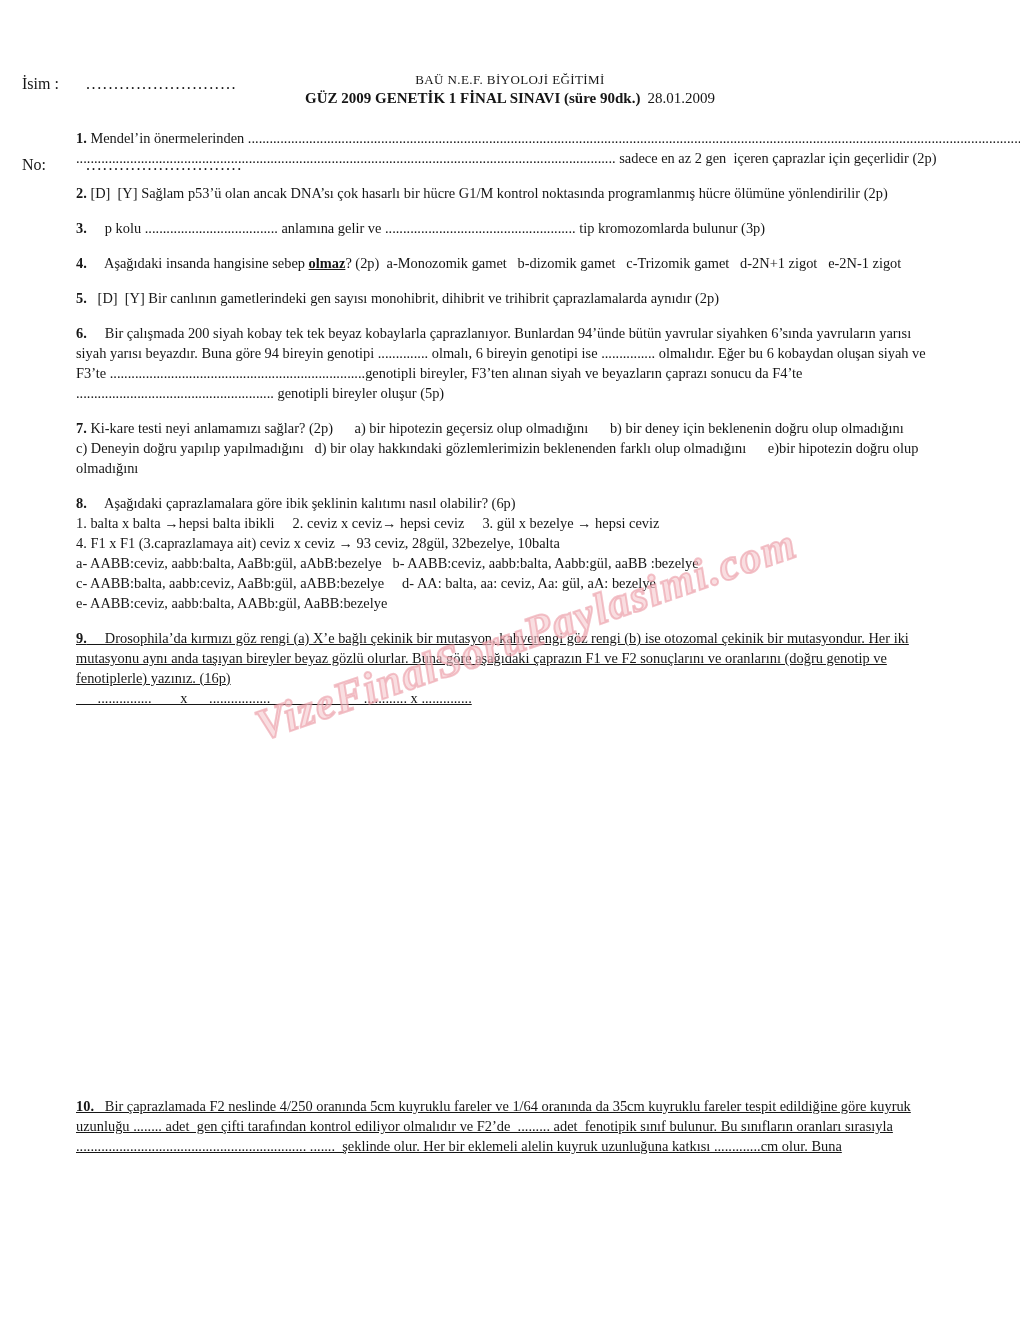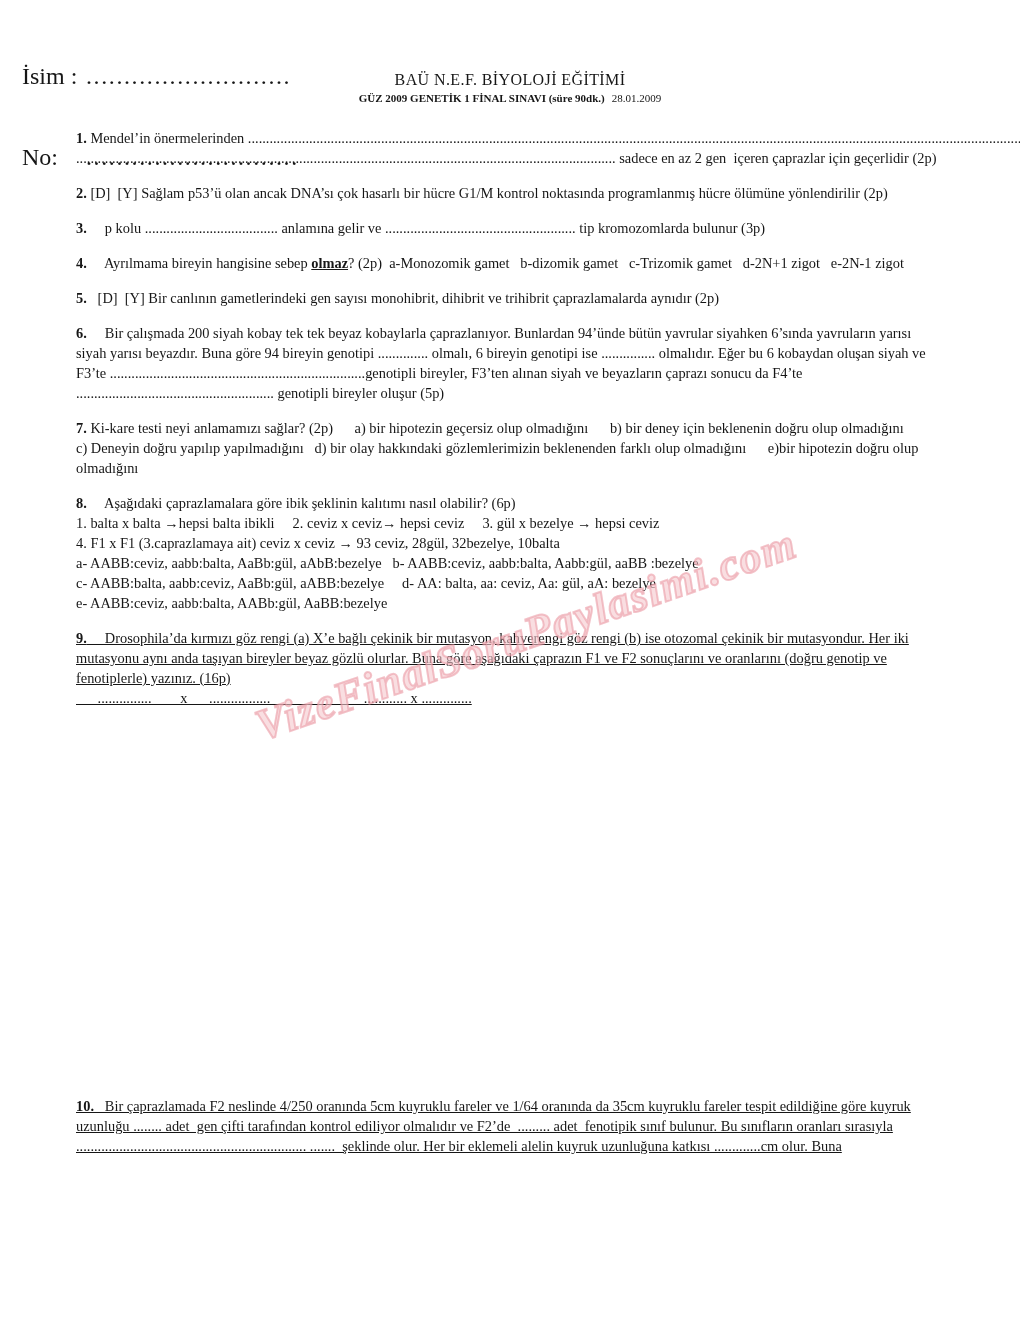--- a/index.html
+++ b/index.html
@@ -10,36 +10,36 @@
     background: #ffffff;
     overflow: hidden;
     font-family: "Liberation Serif", "DejaVu Serif", serif;
     color: #161616;
   }
 
   
   .student {
     position: absolute;
     left: 22px;
-    top: 9px;
-    font-size: 24px;
+    top: 16px;
+    font-size: 16px;
     line-height: 27px;
     white-space: pre;
   }
   .s-label { display: inline-block; min-width: 64px; }
   .s-dots { letter-spacing: 1.6px; }
 
   
   .exam-header {
     position: absolute;
     left: 0; right: 0; top: 71px;
     text-align: center;
   }
-  .school { font-size: 16px; letter-spacing: 0.4px; line-height: 17px; }
-  .exam-title-line { font-size: 11px; line-height: 19px; margin-top: 1px; }
+  .school { font-size: 13px; letter-spacing: 0.4px; line-height: 17px; }
+  .exam-title-line { font-size: 15px; line-height: 19px; margin-top: 1px; }
   .exam-title { font-weight: bold; }
   .exam-date { margin-left: 7px; font-weight: normal; }
 
   
   .questions {
     position: absolute;
     left: 76px;
     top: 128px;
     width: 892px;
     font-size: 14.4px;
@@ -100,21 +100,21 @@
 
     <div class="q">
       <div class="qline"><span class="num">2.</span><span> [D]  [Y] Sağlam p53’ü olan ancak DNA’sı çok hasarlı bir hücre G1/M kontrol noktasında programlanmış hücre ölümüne yönlendirilir (2p)</span></div>
     </div>
 
     <div class="q">
       <div class="qline"><span class="num">3.</span><span>     p kolu ..................................... anlamına gelir ve ..................................................... tip kromozomlarda bulunur (3p)</span></div>
     </div>
 
     <div class="q">
-      <div class="qline"><span class="num">4.</span><span>     Ayrılmama bireyin hangisine sebep </span><span class="emph">olmaz</span><span>? (2p)  a-Monozomik gamet   b-dizomik gamet   c-Trizomik gamet   d-2N+1 zigot   e-2N-1 zigot</span></div>
+      <div class="qline"><span class="num">4.</span><span>     Aşağıdaki insanda hangisine sebep </span><span class="emph">olmaz</span><span>? (2p)  a-Monozomik gamet   b-dizomik gamet   c-Trizomik gamet   d-2N+1 zigot   e-2N-1 zigot</span></div>
     </div>
 
     <div class="q">
       <div class="qline"><span class="num">5.</span><span>   [D]  [Y] Bir canlının gametlerindeki gen sayısı monohibrit, dihibrit ve trihibrit çaprazlamalarda aynıdır (2p)</span></div>
     </div>
 
     <div class="q">
       <div class="qline"><span class="num">6.</span><span>     Bir çalışmada 200 siyah kobay tek tek beyaz kobaylarla çaprazlanıyor. Bunlardan 94’ünde bütün yavrular siyahken 6’sında yavruların yarısı</span></div>
       <div class="qline">siyah yarısı beyazdır. Buna göre 94 bireyin genotipi .............. olmalı, 6 bireyin genotipi ise ............... olmalıdır. Eğer bu 6 kobaydan oluşan siyah ve</div>
       <div class="qline">F3’te .......................................................................genotipli bireyler, F3’ten alınan siyah ve beyazların çaprazı sonucu da F4’te</div>

